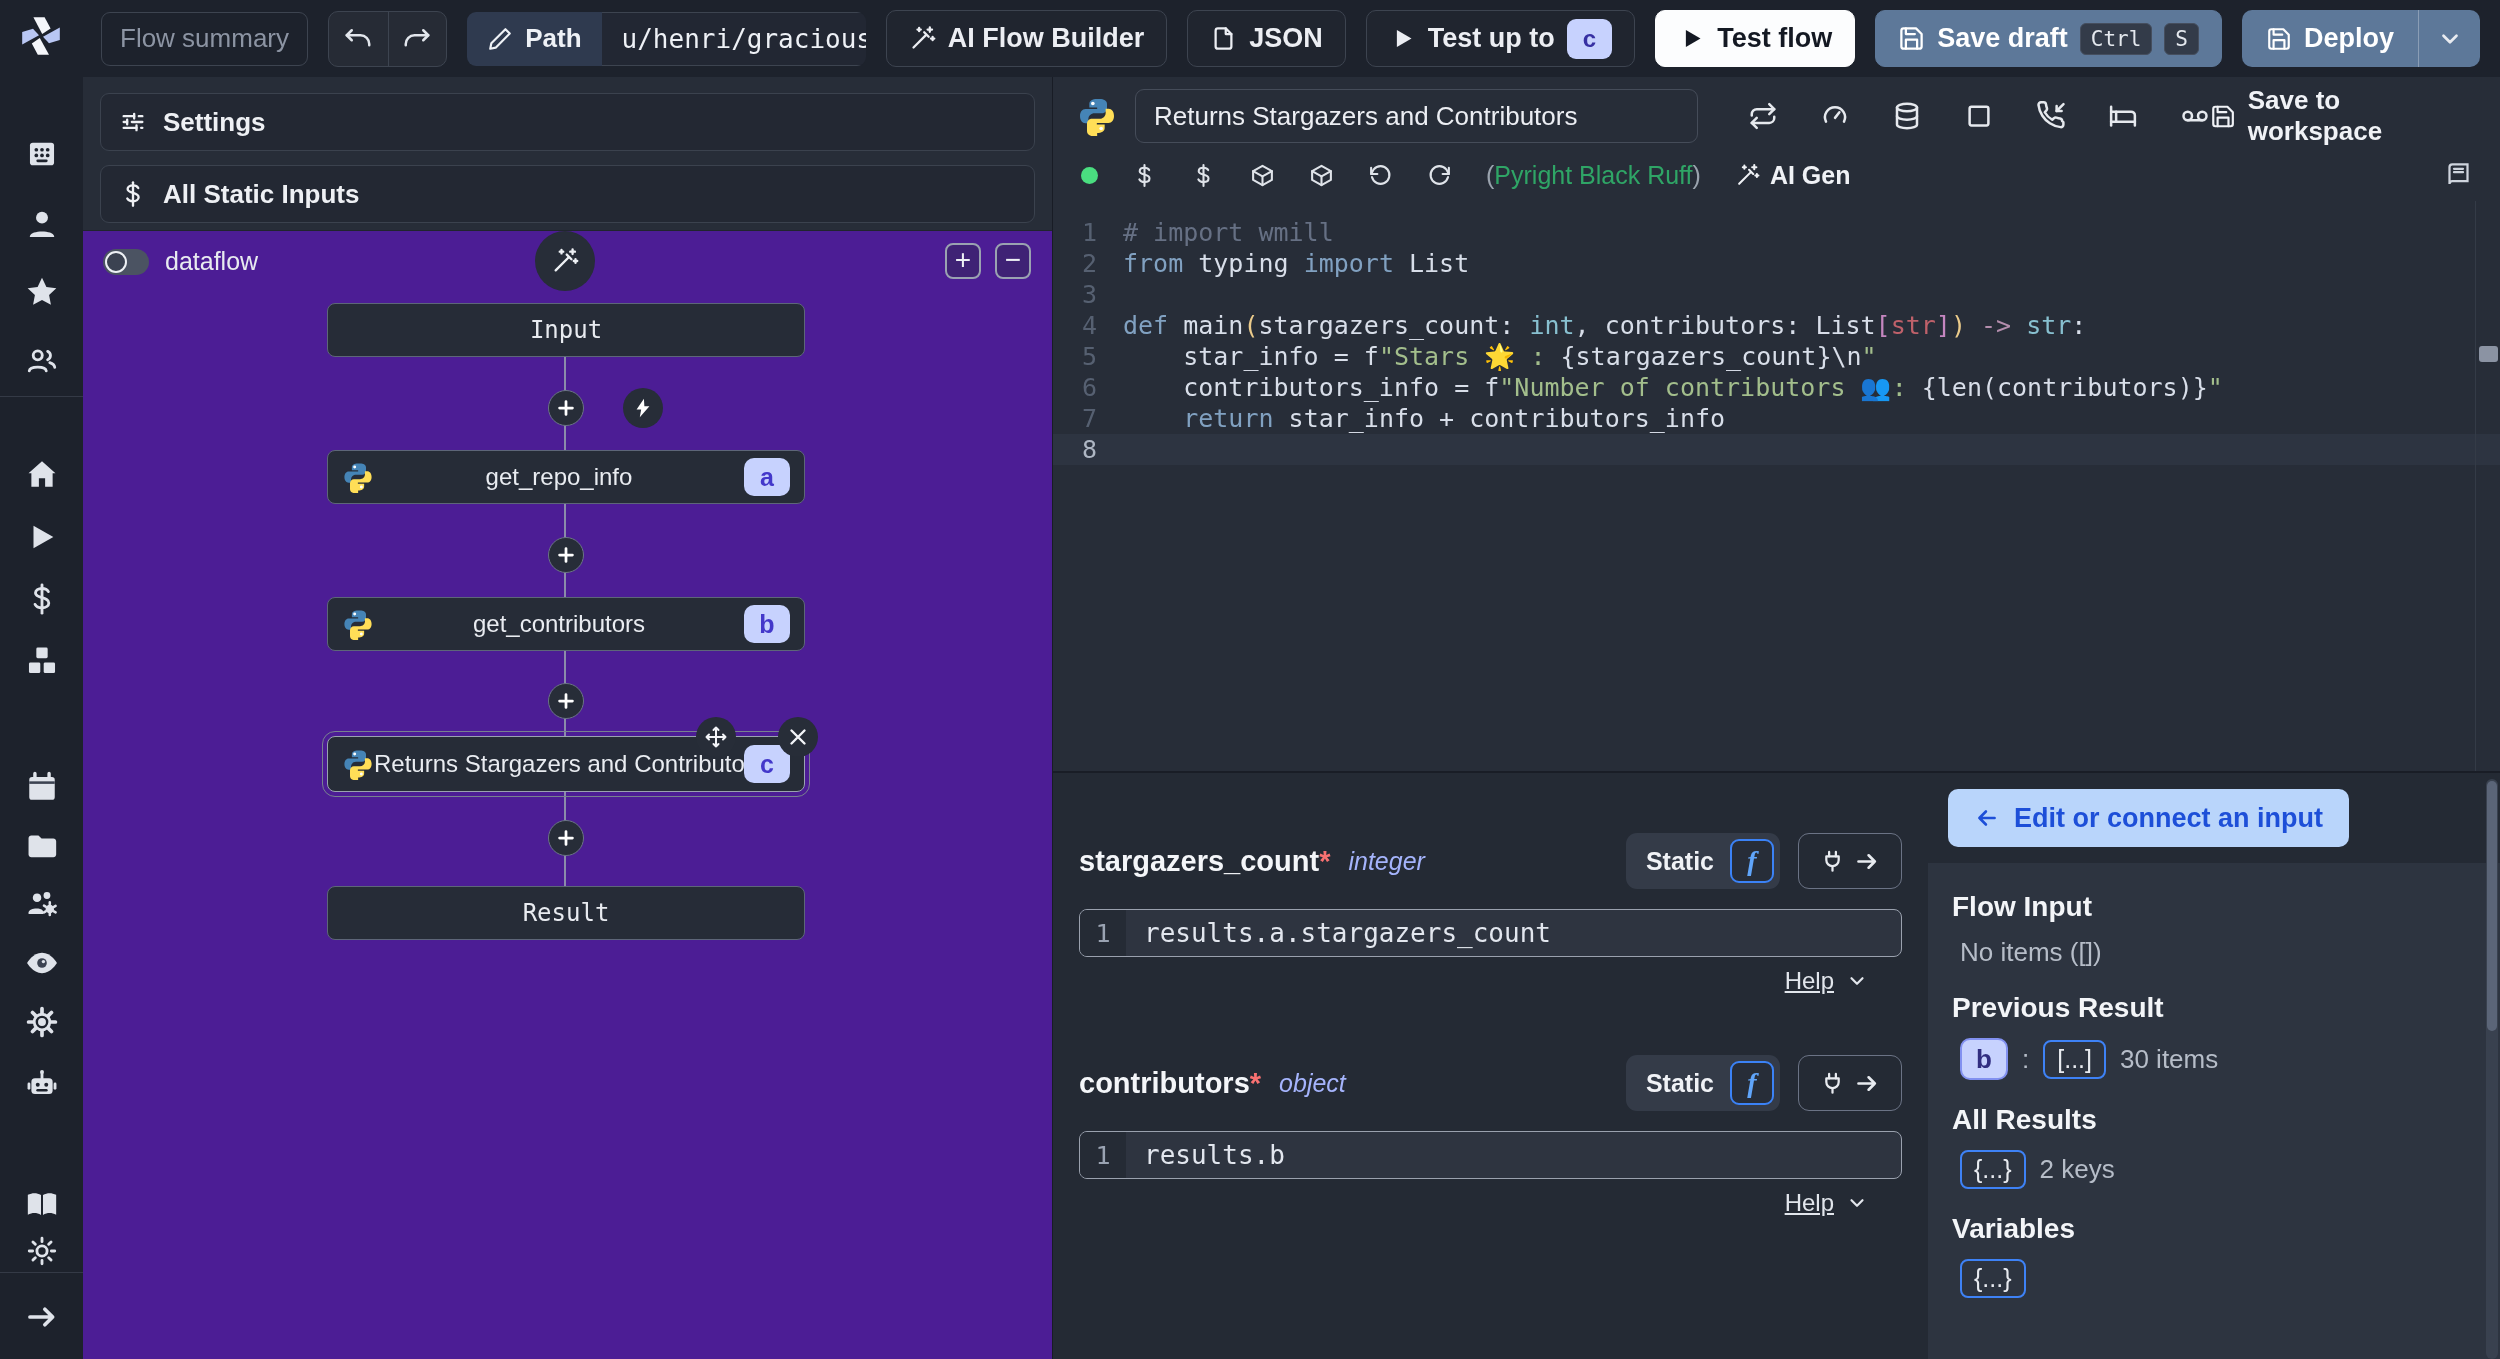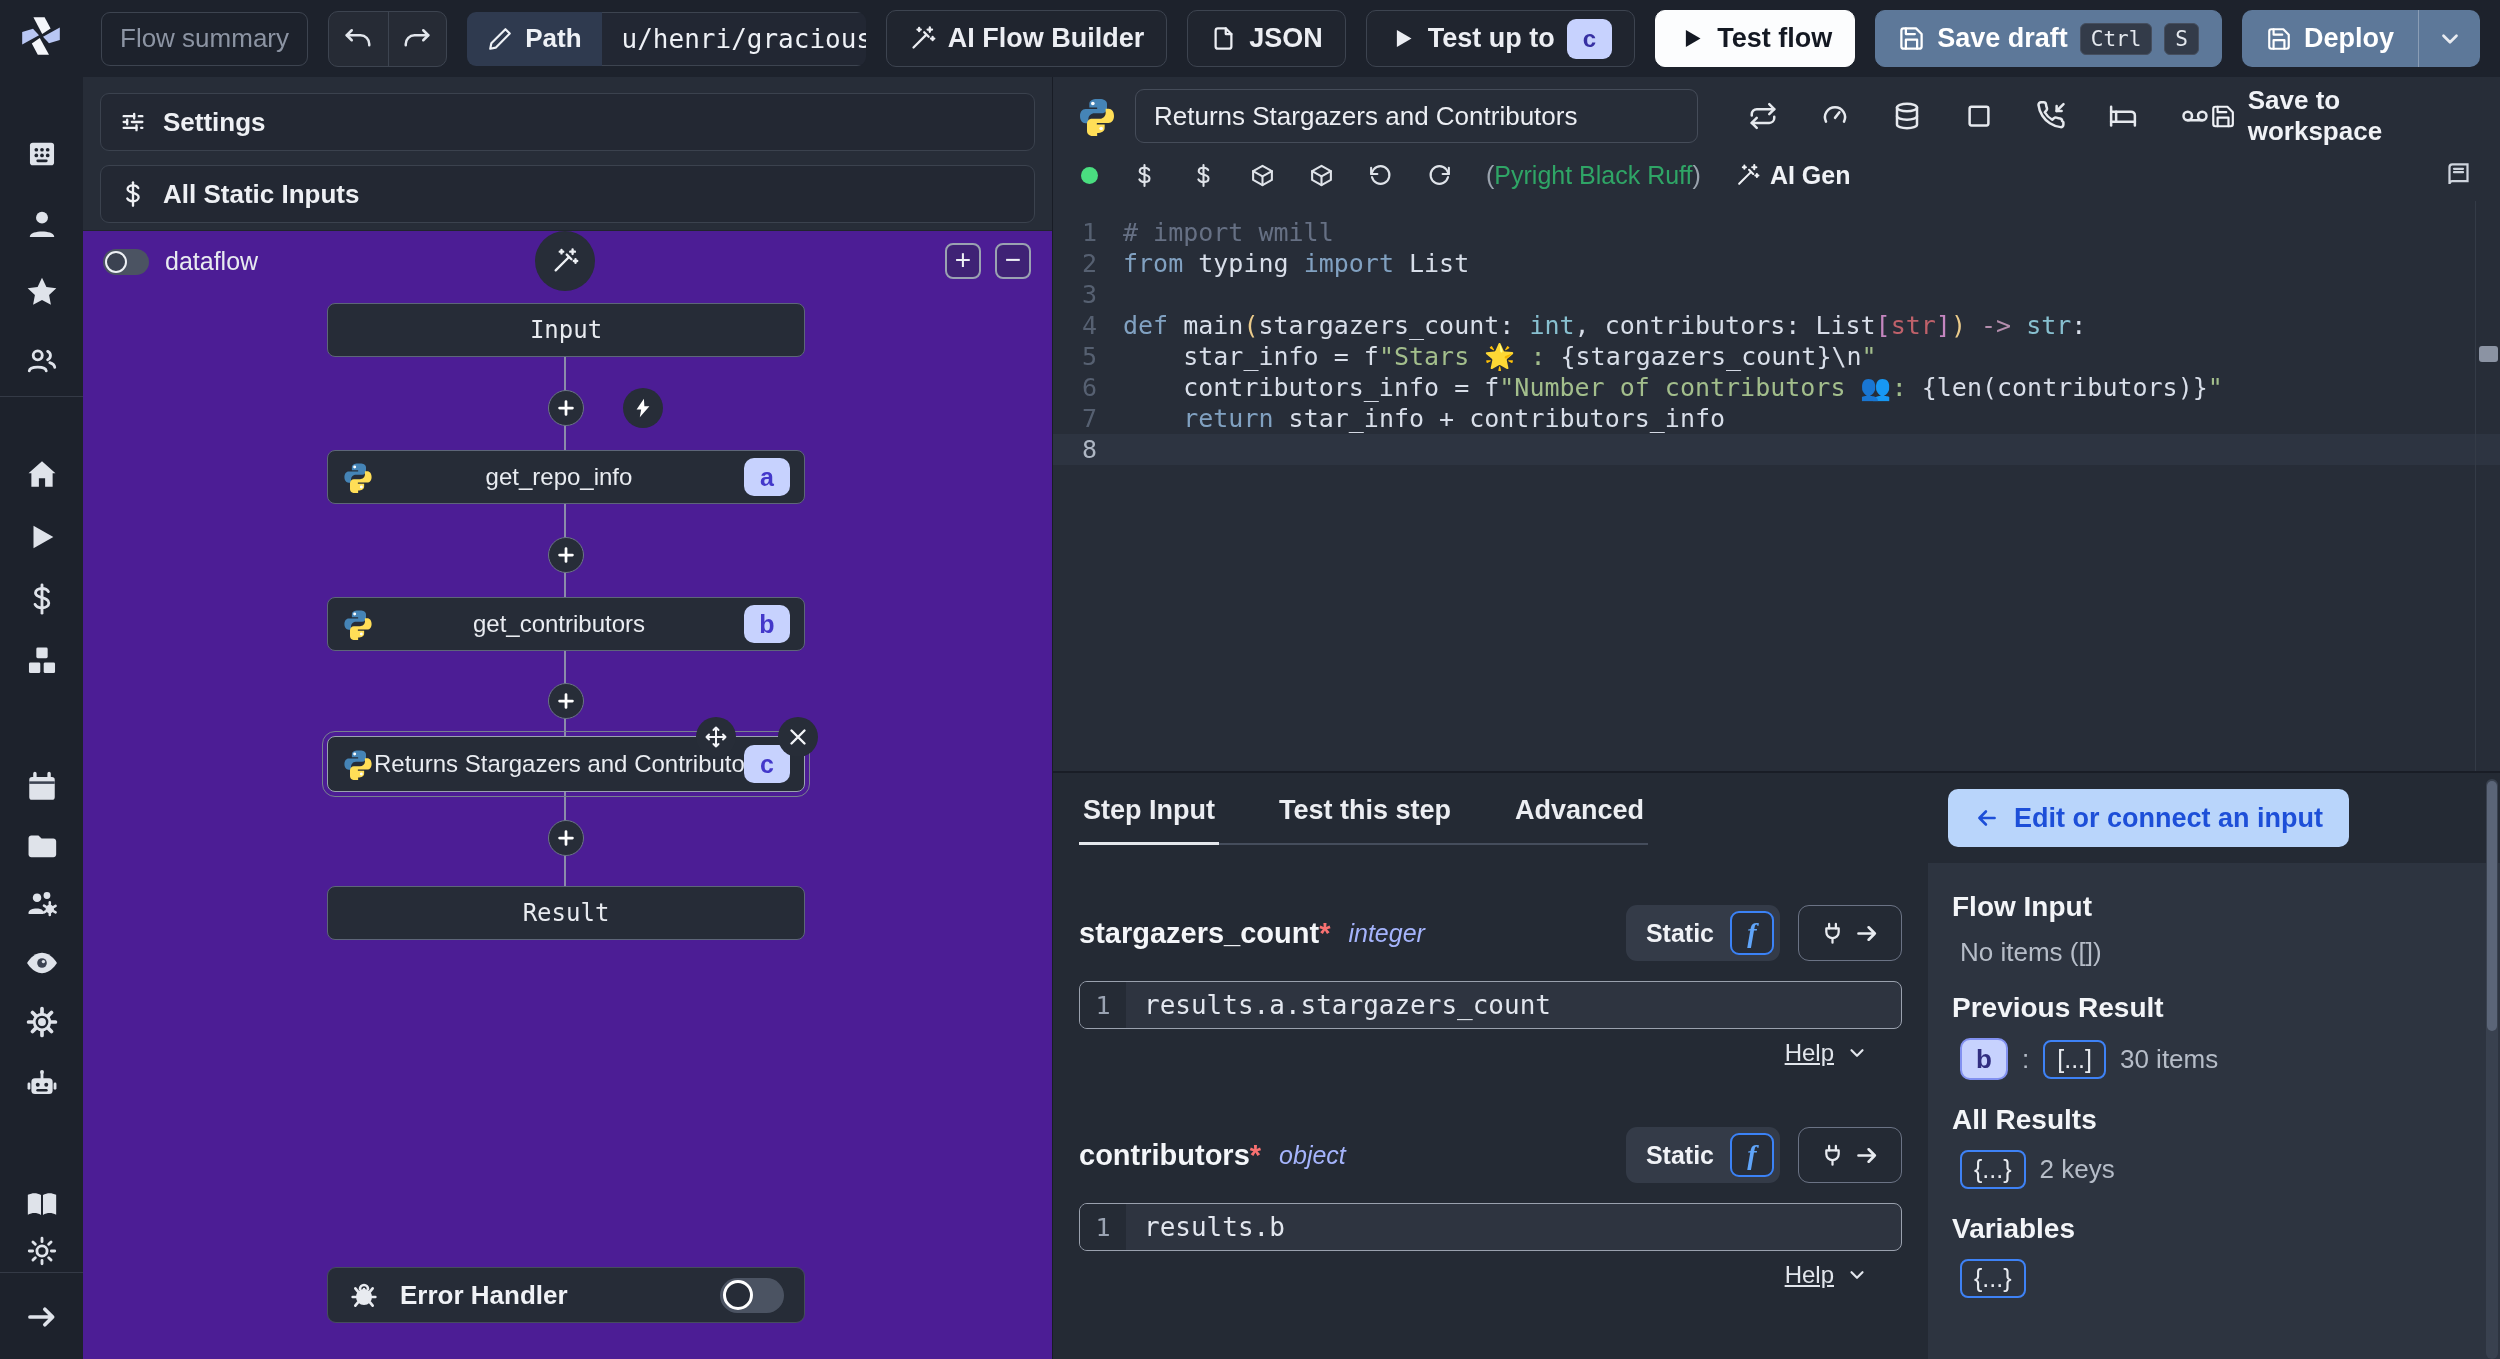--- a/index.html
+++ b/index.html
@@ -462,30 +462,20 @@
           <svg viewBox="0 0 24 24" fill="none" stroke="currentColor" stroke-width="3" stroke-linecap="round">
             <path d="M12 5v14M5 12h14"></path>
           </svg>
         </div>
       <div class="gplus" style="top:589px">
           <svg viewBox="0 0 24 24" fill="none" stroke="currentColor" stroke-width="3" stroke-linecap="round">
             <path d="M12 5v14M5 12h14"></path>
           </svg>
         </div>
 
-      <div class="errnode">
-        <svg class="bug" viewBox="0 0 24 24" fill="none" stroke="currentColor" stroke-width="2" stroke-linecap="round">
-            <circle cx="12" cy="13.5" r="5" fill="currentColor"></circle>
-            <path d="M9 7.5a3 3 0 016 0M12 8.5v-1M7.5 9.5L5.5 7M16.5 9.5l2-2.5M6.8 13.5H3.5M20.5 13.5h-3.3M7.5 17.5l-2 2.5M16.5 17.5l2 2.5"></path>
-          </svg>
-        <span class="etxt">Error Handler</span>
-        <div class="sw2">
-            <div class="knob"></div>
-          </div>
-      </div>
     </div>
   </section>
 
   <section class="editor">
     <div class="ed-row1">
       <svg class="pylogo" viewBox="0 0 24 24">
           <path fill="#4584b6" d="M11.9 1.8c-2.6 0-4.5 1-4.5 3v2.1h4.7v.9H5.1c-2 0-3.3 1.8-3.3 4.2 0 2.5 1.3 4.3 3.3 4.3h1.7v-2.5c0-2 1.7-3.5 3.7-3.5h4.6c1.6 0 2.9-1.3 2.9-3V4.8c0-2-1.9-3-4.4-3h-1.7z"></path>
           <circle cx="9.5" cy="4.5" r="1.1" fill="#fff"></circle>
           <path fill="#ffde57" d="M12.1 22.2c2.6 0 4.5-1 4.5-3v-2.1h-4.7v-.9h7c2 0 3.3-1.8 3.3-4.2 0-2.5-1.3-4.3-3.3-4.3h-1.7v2.5c0 2-1.7 3.5-3.7 3.5H8.9c-1.6 0-2.9 1.3-2.9 3v4.5c0 2 1.9 3 4.4 3h1.7z"></path>
           <circle cx="14.5" cy="19.5" r="1.1" fill="#fff"></circle>
@@ -615,25 +605,20 @@
         <div class="cl"><span class="ln">4</span><span class="ct"><span class="tk-kw">def</span><span class="tk-pl"> main</span><span class="tk-pa">(</span><span class="tk-pl">stargazers_count: </span><span class="tk-ty">int</span><span class="tk-pl">, contributors: List</span><span class="tk-br">[</span><span class="tk-rd">str</span><span class="tk-br">]</span><span class="tk-pa">)</span><span class="tk-pl"> </span><span class="tk-op">-&gt;</span><span class="tk-pl"> </span><span class="tk-ty">str</span><span class="tk-pl">:</span></span></div>
         <div class="cl"><span class="ln">5</span><span class="ct"><span class="tk-pl">    star_info = f</span><span class="tk-st">"Stars 🌟 : </span><span class="tk-pl">{stargazers_count}\n</span><span class="tk-st">"</span></span></div>
         <div class="cl"><span class="ln">6</span><span class="ct"><span class="tk-pl">    contributors_info = f</span><span class="tk-st">"Number of contributors 👥: </span><span class="tk-pl">{len(contributors)}</span><span class="tk-st">"</span></span></div>
         <div class="cl"><span class="ln">7</span><span class="ct"><span class="tk-pl">    </span><span class="tk-kw">return</span><span class="tk-pl"> star_info + contributors_info</span></span></div>
         <div class="cl cur"><span class="ln">8</span><span class="ct"></span></div>
       </div>
   </section>
 
   <section class="bottom">
     <div class="stepcol">
-      <div class="tabs" id="tabs-row">
-          <div class="tab active">Step Input</div>
-          <div class="tab">Test this step</div>
-          <div class="tab">Advanced</div>
-        </div>
       <div id="fields">
           <div class="field">
             <div class="frow">
               <span class="fname">stargazers_count</span>
               <span class="freq">*</span>
               <span class="ftype">integer</span>
               <div class="fctl">
                 <div class="staticpill">
                   <span class="stxt">Static</span>
                   <span class="fbox">f</span>

